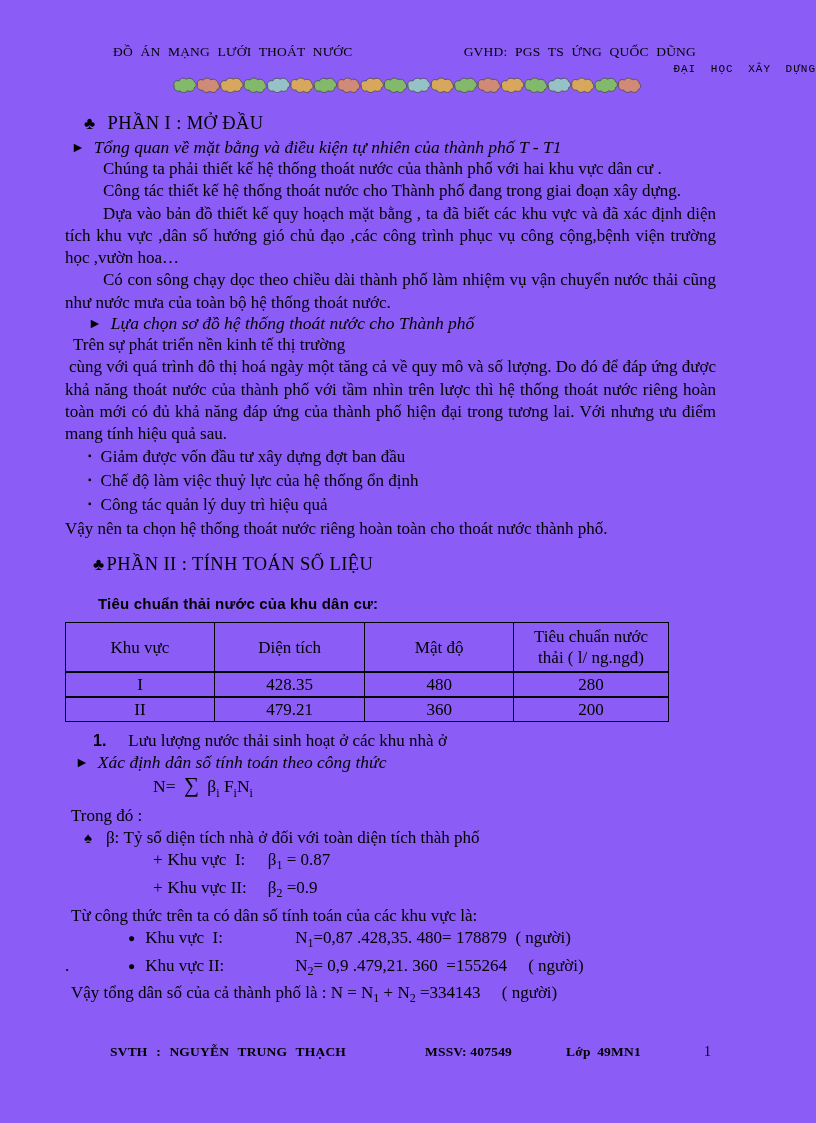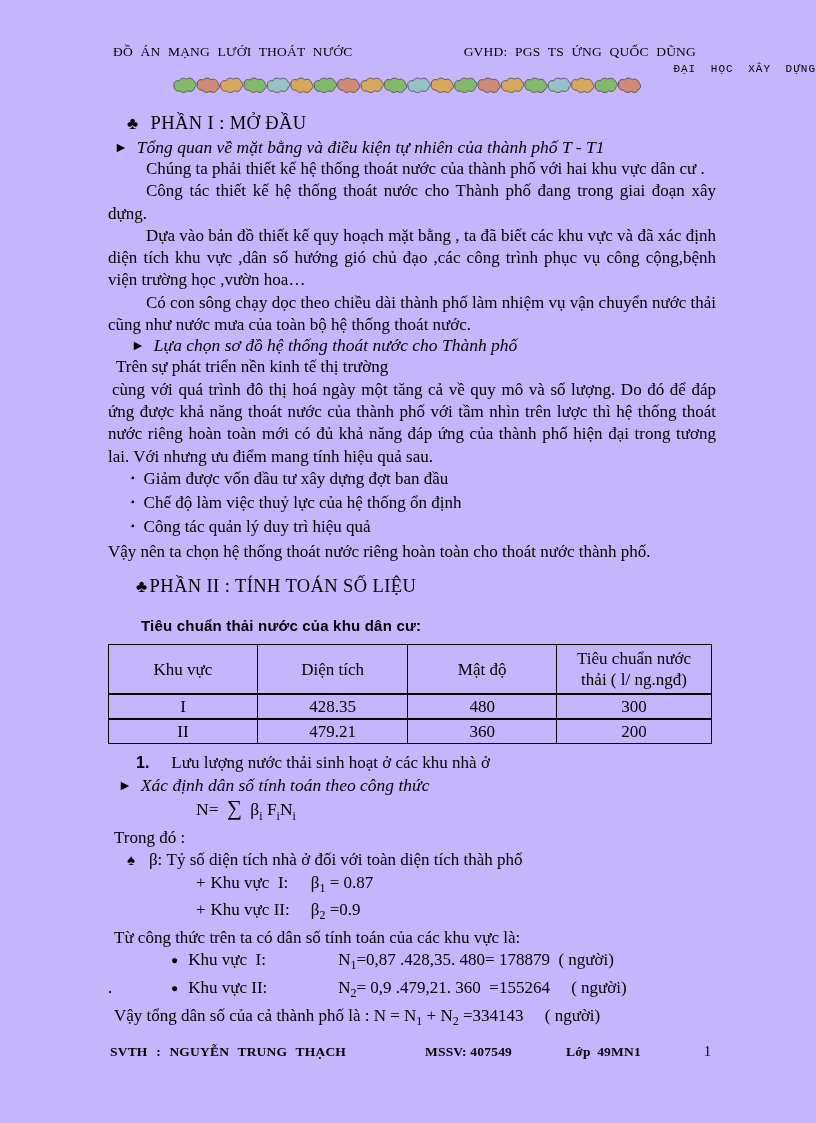--- a/index.html
+++ b/index.html
@@ -1,37 +1,37 @@
 <!DOCTYPE html>
 <html><head>
 <meta charset="utf-8">
 <style>
   html,body { margin:0; padding:0; background:#ffffff; }
   .page {
     position:relative; width:816px; height:1123px; margin:0 auto;
-    background:#c4b5fd; color:#000;
+    background:#8b5cf6; color:#000;
     font-family:"Liberation Serif","DejaVu Serif",serif;
     overflow:hidden;
   }
   .pre { white-space:pre; }
 
   
   .hdr-row {
     display:flex; justify-content:space-between;
     padding:44px 120px 0 113px;
     font-size:13.5px; word-spacing:4px; letter-spacing:0.2px;
   }
   .university {
     text-align:right; font-size:11px; letter-spacing:1px;
     word-spacing:7px; margin-top:3px;font-family:Liberation Mono, monospace;
   }
   .leafline { display:block; margin:1px auto 0; }
 
   
-  .content { padding:0 100px 0 108px; font-size:17px; line-height:22.3px; }
+  .content { padding:0 100px 0 65px; font-size:17px; line-height:22.3px; }
   p { margin:0; text-align:justify; }
   .indent { text-indent:38px; }
   .ti8 { text-indent:8px; }
   .ti4 { text-indent:4px; }
 
   .part-heading { font-size:18.5px; letter-spacing:0.4px; line-height:24px; }
   .p1h { margin:17px 0 2px 19px; }
   .p2h { margin:11px 0 0 28px; }
   .club1 { margin-right:12px; font-size:17px; }
   .club2 { margin-right:2px; font-size:17px; }
@@ -169,21 +169,21 @@
           <th style="width:151px">Diện tích</th>
           <th style="width:150px">Mật độ</th>
           <th style="width:153px">Tiêu chuẩn nước thải ( l/ ng.ngđ)</th>
         </tr>
       </thead>
       <tbody>
         <tr>
           <td>I</td>
           <td>428.35</td>
           <td>480</td>
-          <td>300</td>
+          <td>280</td>
         </tr>
         <tr>
           <td>II</td>
           <td>479.21</td>
           <td>360</td>
           <td>200</td>
         </tr>
       </tbody>
     </table>
 

